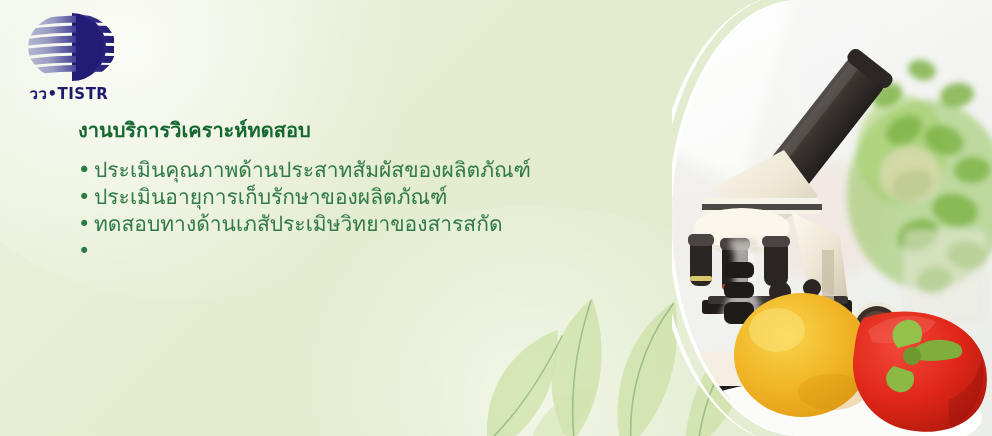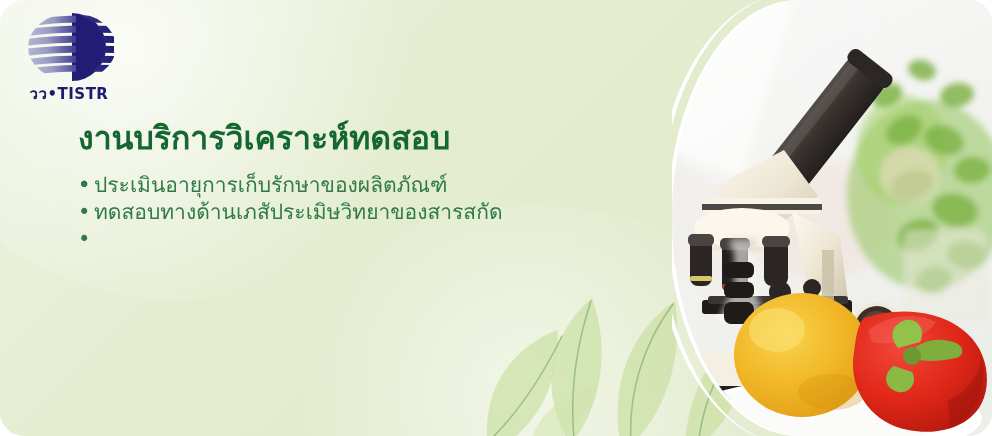--- a/index.html
+++ b/index.html
@@ -10,21 +10,20 @@
   body {
     font-family: "DejaVu Sans", "Liberation Sans", sans-serif;
   }
 
   .banner {
     position: relative;
     width: 992px;
     height: 436px;
     overflow: hidden;
     background: linear-gradient(135deg, #eef3e2 0%, #e4edd0 35%, #e1ebcc 70%, #e6eed6 100%);
-    border-radius: 24px;
   }
 
   
   .bg-wash {
     position: absolute;
     left: -80px;
     top: -120px;
     width: 520px;
     height: 420px;
     border-radius: 50%;
@@ -72,21 +71,21 @@
   }
 
   
   .content {
     position: absolute;
     left: 78px;
     top: 118px;
     width: 560px;
   }
   .headline {
-    font-size: 32px;
+    font-size: 20px;
     font-weight: bold;
     color: #14672f;
     line-height: 1.25;
     margin: 0 0 14px 0;
     white-space: nowrap;
   }
   .bullets {
     list-style: none;
     margin: 0;
     padding: 0;
@@ -205,21 +204,21 @@
       <path d="M104 163 C 100 118, 106 70, 121 25"></path>
       <path d="M161 167 C 158 118, 173 68, 203 28"></path>
       <path d="M228 169 C 233 126, 250 86, 276 55"></path>
     </g>
   </svg>
 
   <div class="content">
     <h1 class="headline">งานบริการวิเคราะห์ทดสอบ</h1>
     <ul class="bullets">
       <li><span class="dot">•</span></li>
-      <li><span class="dot">•</span></li>
+      <li><span class="dot">•</span><span>ประเมินคุณภาพด้านประสาทสัมผัสของผลิตภัณฑ์</span></li>
       <li><span class="dot">•</span><span>ประเมินอายุการเก็บรักษาของผลิตภัณฑ์</span></li>
       <li><span class="dot">•</span><span>ทดสอบทางด้านเภสัประเมิษวิทยาของสารสกัด</span></li>
       <li><span class="dot">•</span></li>
     </ul>
   </div>
 
   <div class="photo">
     <div class="photo-clip">
       <svg class="photo-svg" viewBox="0 0 320 436">
         <defs>

